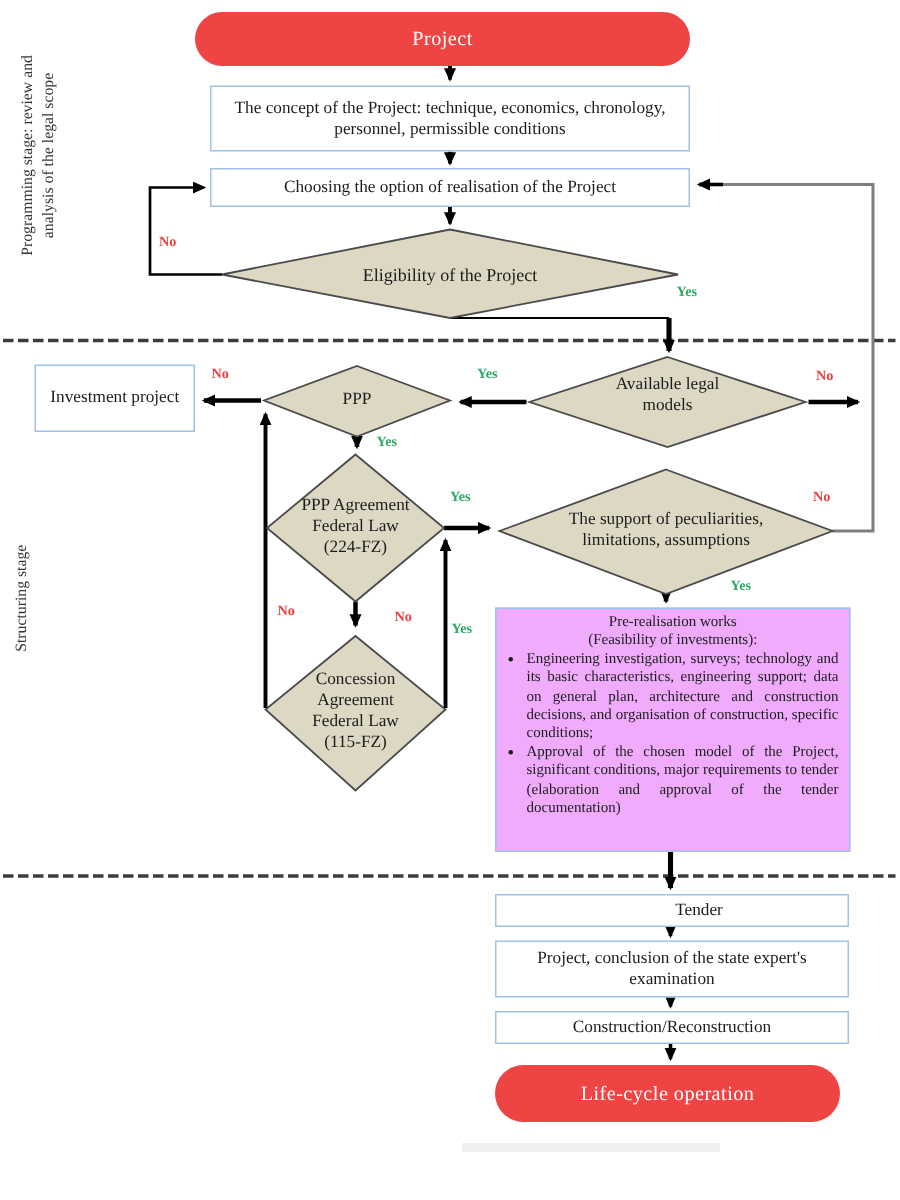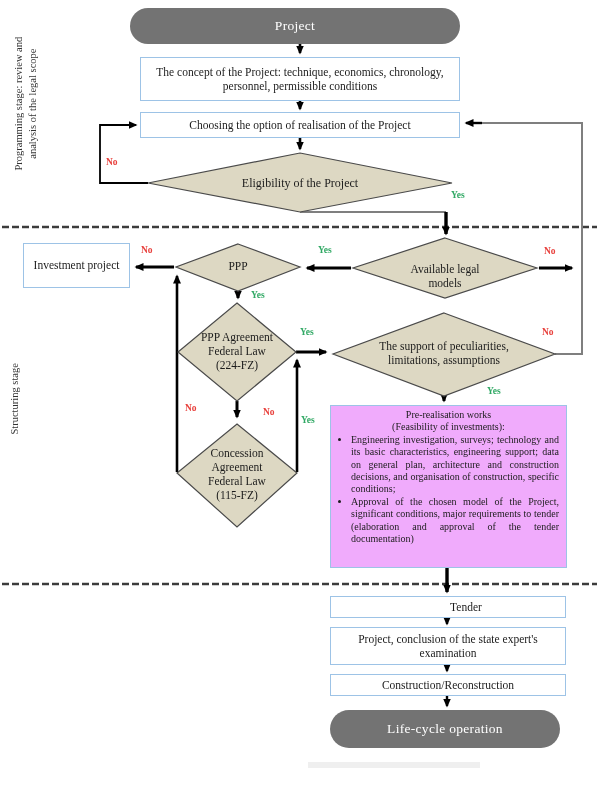--- a/index.html
+++ b/index.html
@@ -3,21 +3,21 @@
 <meta charset="utf-8">
 <style>
   html,body{margin:0;padding:0;background:#ffffff;}
   .canvas{
     position:relative;width:600px;height:800px;background:#ffffff;overflow:hidden;
     font-family:"Liberation Serif","DejaVu Serif",serif;color:#1c1c1c;
   }
   .layer{position:absolute;left:0;top:0;}
   .node{position:absolute;box-sizing:border-box;display:flex;align-items:center;justify-content:center;text-align:center;}
   .rect{background:#ffffff;border:1px solid #9dc3e6;font-size:11.5px;line-height:1.25;padding:2px 6px;}
-  .stadium{background:#737373;color:#ffffff;font-size:13.5px;letter-spacing:.3px;}
+  .stadium{background:#ef4444;color:#ffffff;font-size:13.5px;letter-spacing:.3px;}
   .dtext{position:absolute;display:flex;align-items:center;justify-content:center;text-align:center;font-size:11.5px;line-height:1.2;}
   .stage{position:absolute;text-align:center;font-size:10.5px;line-height:1.3;color:#333;transform:rotate(-90deg);}
   .lbl{position:absolute;font-size:9.5px;font-weight:600;}
   .lbl.yes{color:#2fa863;}
   .lbl.no{color:#e8413d;}
   .pre-box{position:absolute;box-sizing:border-box;background:#f0abfc;border:1px solid #9dc3e6;
     font-size:10px;line-height:1.24;padding:3px 7px 2px 7px;}
   .pre-box .ttl{text-align:center;}
   .pre-box ul{margin:0;padding-left:13px;}
   .pre-box li{text-align:justify;margin:0;}
@@ -82,21 +82,21 @@
 
   <div class="node stadium" style="left:130px;top:8px;width:330px;height:36px;border-radius:18px;">Project</div>
 
   <div class="node rect" style="left:140px;top:57px;width:320px;height:44px;">The concept of the Project: technique, economics, chronology, personnel, permissible conditions</div>
 
   <div class="node rect" style="left:140px;top:112px;width:320px;height:26px;">Choosing the option of realisation of the Project</div>
 
   <div class="node rect" style="left:23px;top:243px;width:107px;height:45px;">Investment project</div>
 
   <div class="dtext" style="left:190px;top:168px;width:220px;height:30px;font-size:12px;">Eligibility of the Project</div>
-  <div class="dtext" style="left:398px;top:261px;width:94px;height:32px;">Available legal models</div>
+  <div class="dtext" style="left:398px;top:248px;width:94px;height:32px;">Available legal models</div>
   <div class="dtext" style="left:208px;top:256px;width:60px;height:22px;">PPP</div>
   <div class="dtext" style="left:197px;top:324px;width:80px;height:56px;">PPP Agreement Federal Law (224-FZ)</div>
   <div class="dtext" style="left:369px;top:330px;width:150px;height:48px;">The support of peculiarities, limitations, assumptions</div>
   <div class="dtext" style="left:195px;top:447px;width:84px;height:56px;">Concession Agreement Federal Law (115-FZ)</div>
 
   <div class="pre-box" style="left:330px;top:405px;width:237px;height:163px;">
     <div class="ttl">Pre-realisation works</div>
     <div class="ttl">(Feasibility of investments):</div>
     <ul>
       <li>Engineering investigation, surveys; technology and its basic characteristics, engineering support; data on general plan, architecture and construction decisions, and organisation of construction, specific conditions;</li>

